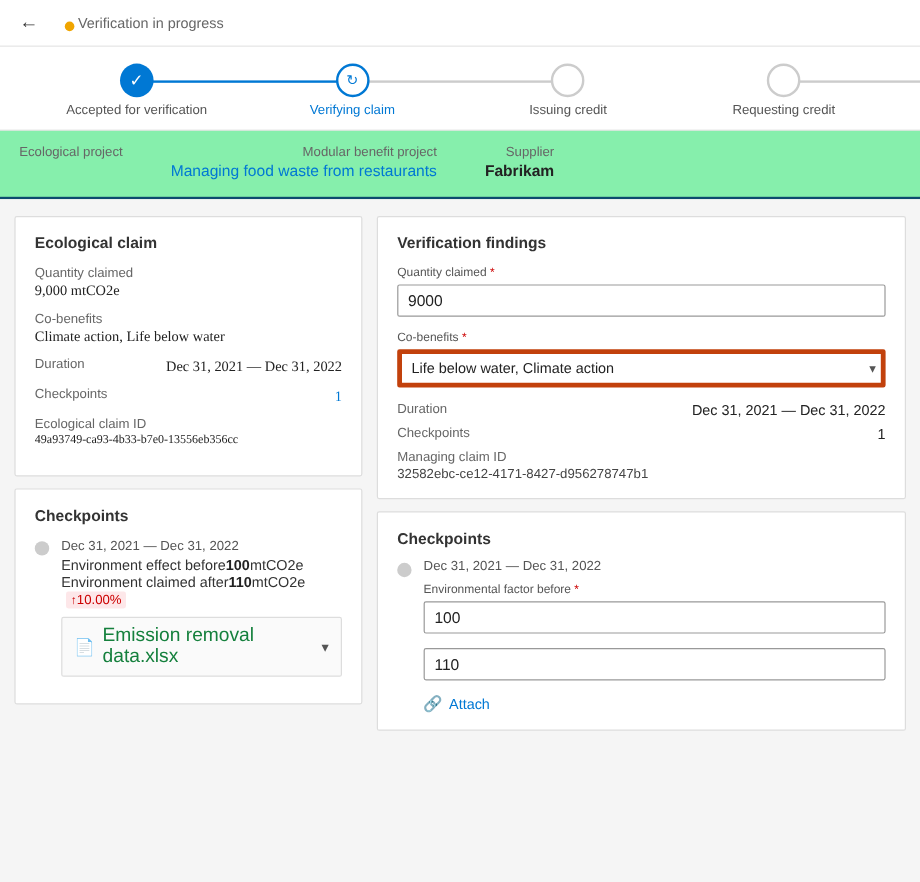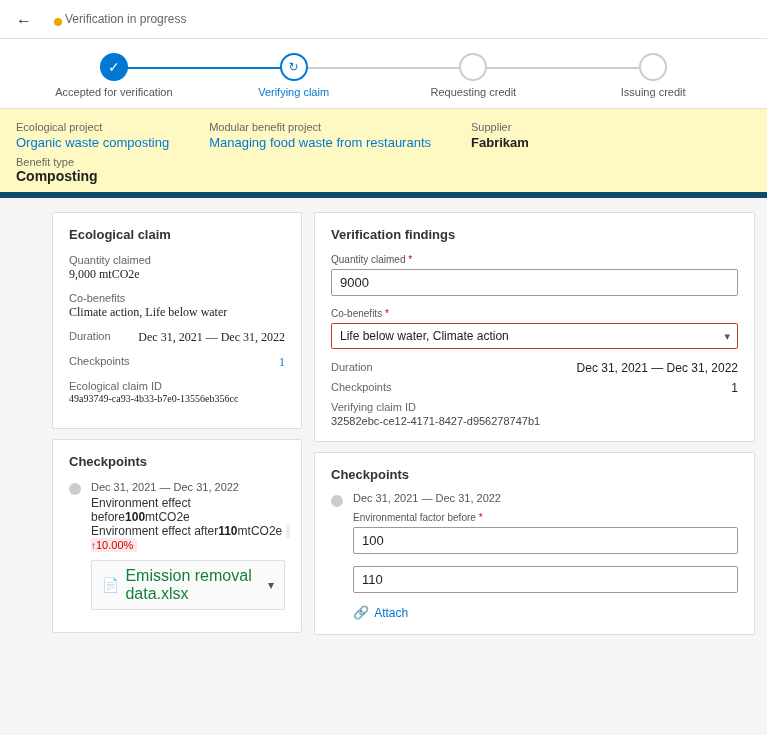--- a/index.html
+++ b/index.html
@@ -20,39 +20,39 @@
     .step-connector { position: absolute; top: 14px; left: 50%; right: -50%; height: 2px; background: #0078d4; z-index: 0; }
     .step-connector.inactive { background: #ccc; }
     .step-circle { width: 28px; height: 28px; border-radius: 50%; display: flex; align-items: center; justify-content: center; z-index: 1; position: relative; }
     .step-circle.completed { background: #0078d4; color: #fff; font-size: 14px; }
     .step-circle.active { background: #fff; border: 2px solid #0078d4; color: #0078d4; font-size: 12px; }
     .step-circle.inactive { background: #fff; border: 2px solid #ccc; color: #ccc; font-size: 12px; }
     .step-label { font-size: 11px; color: #555; margin-top: 5px; white-space: nowrap; }
     .step-label.active { color: #0078d4; font-weight: 500; }
 
     
-    .project-info { background: #fef9c3; padding: 12px 16px 8px; border-bottom: 6px solid #0c4a6e; }
+    .project-info { background: #86efac; padding: 12px 16px 8px; border-bottom: 2px solid #0c4a6e; text-align: right; }
     .info-row { display: flex; gap: 40px; margin-bottom: 6px; flex-wrap: wrap; }
     .info-col { display: flex; flex-direction: column; }
     .info-label { font-size: 11px; color: #666; margin-bottom: 2px; }
     .info-value-link { font-size: 13px; color: #0078d4; font-weight: 500; cursor: pointer; }
     .info-value-bold { font-size: 13px; font-weight: 700; color: #222; }
     .benefit-type-section { margin-top: 4px; }
     .benefit-type-label { font-size: 11px; color: #666; }
     .benefit-type-value { font-size: 14px; font-weight: 700; color: #222; }
 
     
     .main-content { display: flex; gap: 12px; padding: 14px 12px; background: #f5f5f5; }
 
     
     .left-panel { flex: 0 0 290px; display: flex; flex-direction: column; gap: 10px; }
     .right-panel { flex: 1; display: flex; flex-direction: column; gap: 0; }
 
     
-    .card { background: #fff; border: 1px solid #ddd; border-radius: 2px; padding: 14px 16px; margin-left: 40px; }
+    .card { background: #fff; border: 1px solid #ddd; border-radius: 2px; padding: 14px 16px; }
     .card-title { font-size: 13px; font-weight: 600; color: #333; margin-bottom: 12px; }
 
     
     .claim-field { margin-bottom: 10px; }
     .field-label { font-size: 11px; color: #666; margin-bottom: 1px; }
     .field-value { font-size: 12px; color: #222; font-family: Liberation Serif, serif; }
     .field-value.highlight { font-weight: 500; }
 
     
     .checkpoint-item { display: flex; gap: 10px; margin-bottom: 8px; }
@@ -71,21 +71,21 @@
     .file-name { font-size: 16px; color: #15803d; }
     .chevron-icon { color: #555; font-size: 12px; }
 
     
     .verification-card { background: #fff; border: 1px solid #ddd; border-radius: 2px; padding: 14px 16px; margin-bottom: 10px; }
     .form-field { margin-bottom: 12px; }
     .form-label { font-size: 10px; color: #555; margin-bottom: 4px; }
     .form-label .required { color: #c00; }
     .form-input { width: 100%; border: 1px solid #999; border-radius: 2px; padding: 5px 8px; font-size: 13px; color: #222; outline: none; }
     .form-select-container { position: relative; }
-    .form-select { width: 100%; border: 1px solid #c2410c; border-radius: 2px; padding: 5px 8px; font-size: 12px; color: #222; appearance: none; background: #fff; cursor: pointer; outline: none; }
+    .form-select { width: 100%; border: 4px solid #c2410c; border-radius: 2px; padding: 5px 8px; font-size: 12px; color: #222; appearance: none; background: #fff; cursor: pointer; outline: none; }
     .select-chevron { position: absolute; right: 8px; top: 50%; transform: translateY(-50%); color: #555; font-size: 11px; pointer-events: none; }
 
     .static-row { display: flex; justify-content: space-between; margin-bottom: 6px; }
     .static-label { font-size: 11px; color: #666; }
     .static-value { font-size: 12px; color: #222; }
 
     .processed-id-label { font-size: 11px; color: #666; margin-bottom: 2px; }
     .processed-id-value { font-size: 11px; color: #444; word-break: break-all; }
 
     .checkpoints-title { font-size: 13px; font-weight: 600; color: #333; margin-bottom: 10px; }
@@ -119,49 +119,44 @@
     </div>
 
     <div class="step">
       <div class="step-circle active">↻</div>
       <div class="step-label active">Verifying claim</div>
       <div class="step-connector inactive"></div>
     </div>
 
     <div class="step">
       <div class="step-circle inactive"></div>
+      <div class="step-label">Issuing credit</div>
+    </div>
+
+    <div class="step">
+      <div class="step-circle inactive"></div>
       <div class="step-label">Requesting credit</div>
       <div class="step-connector inactive"></div>
-    </div>
-
-    <div class="step">
-      <div class="step-circle inactive"></div>
-      <div class="step-label">Issuing credit</div>
     </div>
   </div>
 </div>
 
 <div class="project-info">
   <div class="info-row">
     <div class="info-col">
       <span class="info-label">Ecological project</span>
-      <span class="info-value-link">Organic waste composting</span>
     </div>
     <div class="info-col">
       <span class="info-label">Modular benefit project</span>
       <span class="info-value-link">Managing food waste from restaurants</span>
     </div>
     <div class="info-col">
       <span class="info-label">Supplier</span>
       <span class="info-value-bold">Fabrikam</span>
     </div>
-  </div>
-  <div class="benefit-type-section">
-    <div class="benefit-type-label">Benefit type</div>
-    <div class="benefit-type-value">Composting</div>
   </div>
 </div>
 
 <div class="main-content">
 
   <div class="left-panel">
 
     <div class="card">
       <div class="card-title">Ecological claim</div>
 
@@ -199,21 +194,21 @@
       <div class="card-title">Checkpoints</div>
 
       <div class="checkpoint-item">
         <div class="checkpoint-dot"></div>
         <div class="checkpoint-content">
           <div class="checkpoint-date">Dec 31, 2021 — Dec 31, 2022</div>
           <div class="checkpoint-env-row">
             <span>Environment effect before</span><span class="highlight-num">100</span><span>mtCO2e</span>
           </div>
           <div class="checkpoint-env-row">
-            <span>Environment effect after</span><span class="highlight-num">110</span><span>mtCO2e</span>
+            <span>Environment claimed after</span><span class="highlight-num">110</span><span>mtCO2e</span>
             <span class="increase-badge">
               <span class="increase-arrow">↑</span><span>10.00%</span>
             </span>
           </div>
 
           <div class="file-attachment">
             <div class="file-left">
               <span class="file-icon">📄</span>
               <span class="file-name">Emission removal data.xlsx</span>
             </div>
@@ -255,21 +250,21 @@
         <span class="static-label">Duration</span>
         <span class="static-value">Dec 31, 2021 — Dec 31, 2022</span>
       </div>
 
       <div class="static-row">
         <span class="static-label">Checkpoints</span>
         <span class="static-value">1</span>
       </div>
 
       <div style="margin-top:6px;">
-        <div class="processed-id-label">Verifying claim ID</div>
+        <div class="processed-id-label">Managing claim ID</div>
         <div class="processed-id-value">32582ebc-ce12-4171-8427-d956278747b1</div>
       </div>
     </div>
 
     <div class="verification-card">
       <div class="checkpoints-title">Checkpoints</div>
 
       <div class="right-checkpoint">
         <div class="right-checkpoint-dot"></div>
         <div class="right-checkpoint-content">

